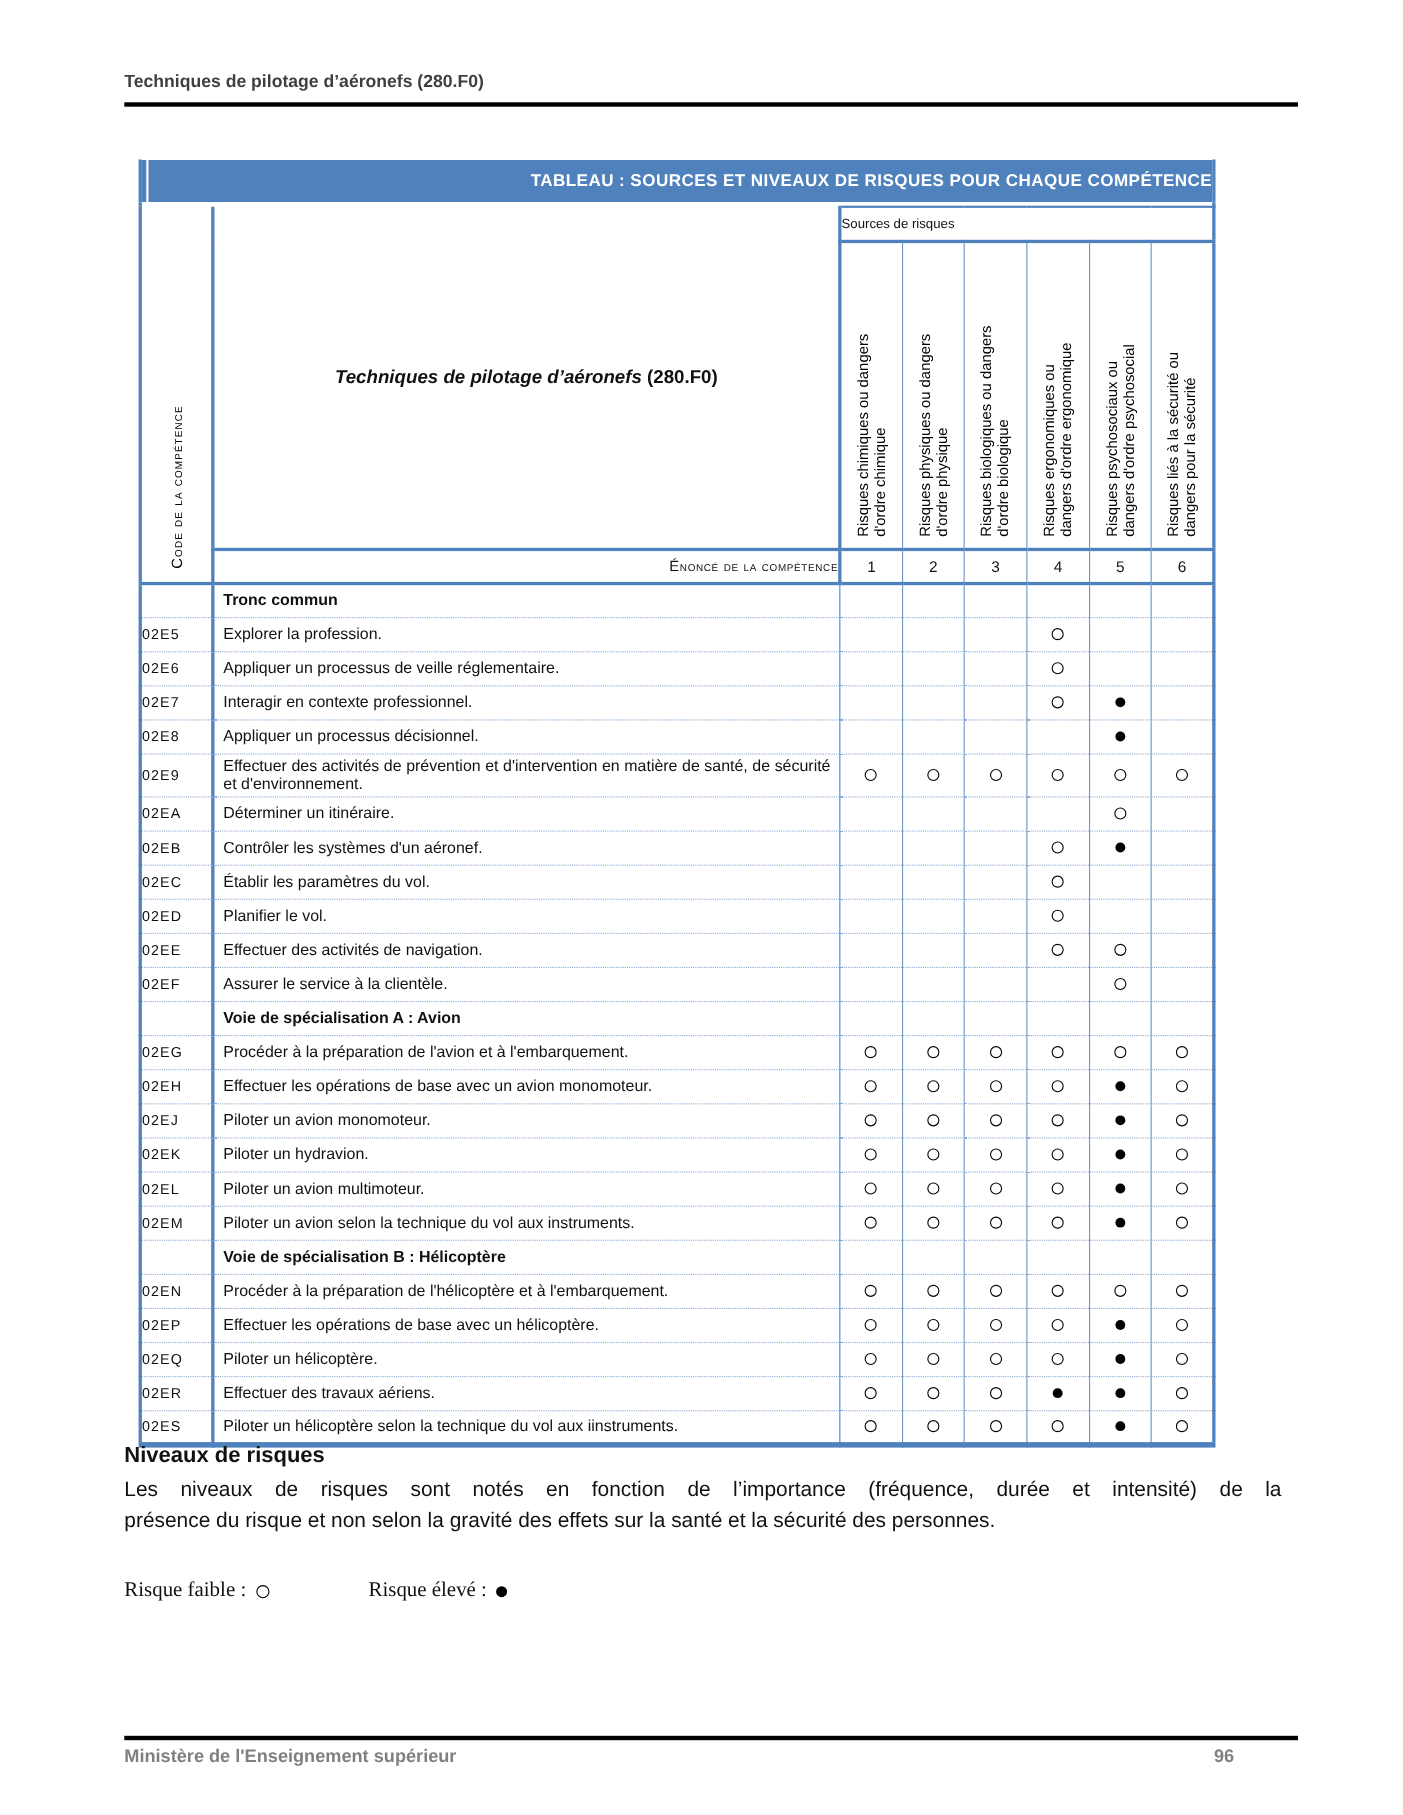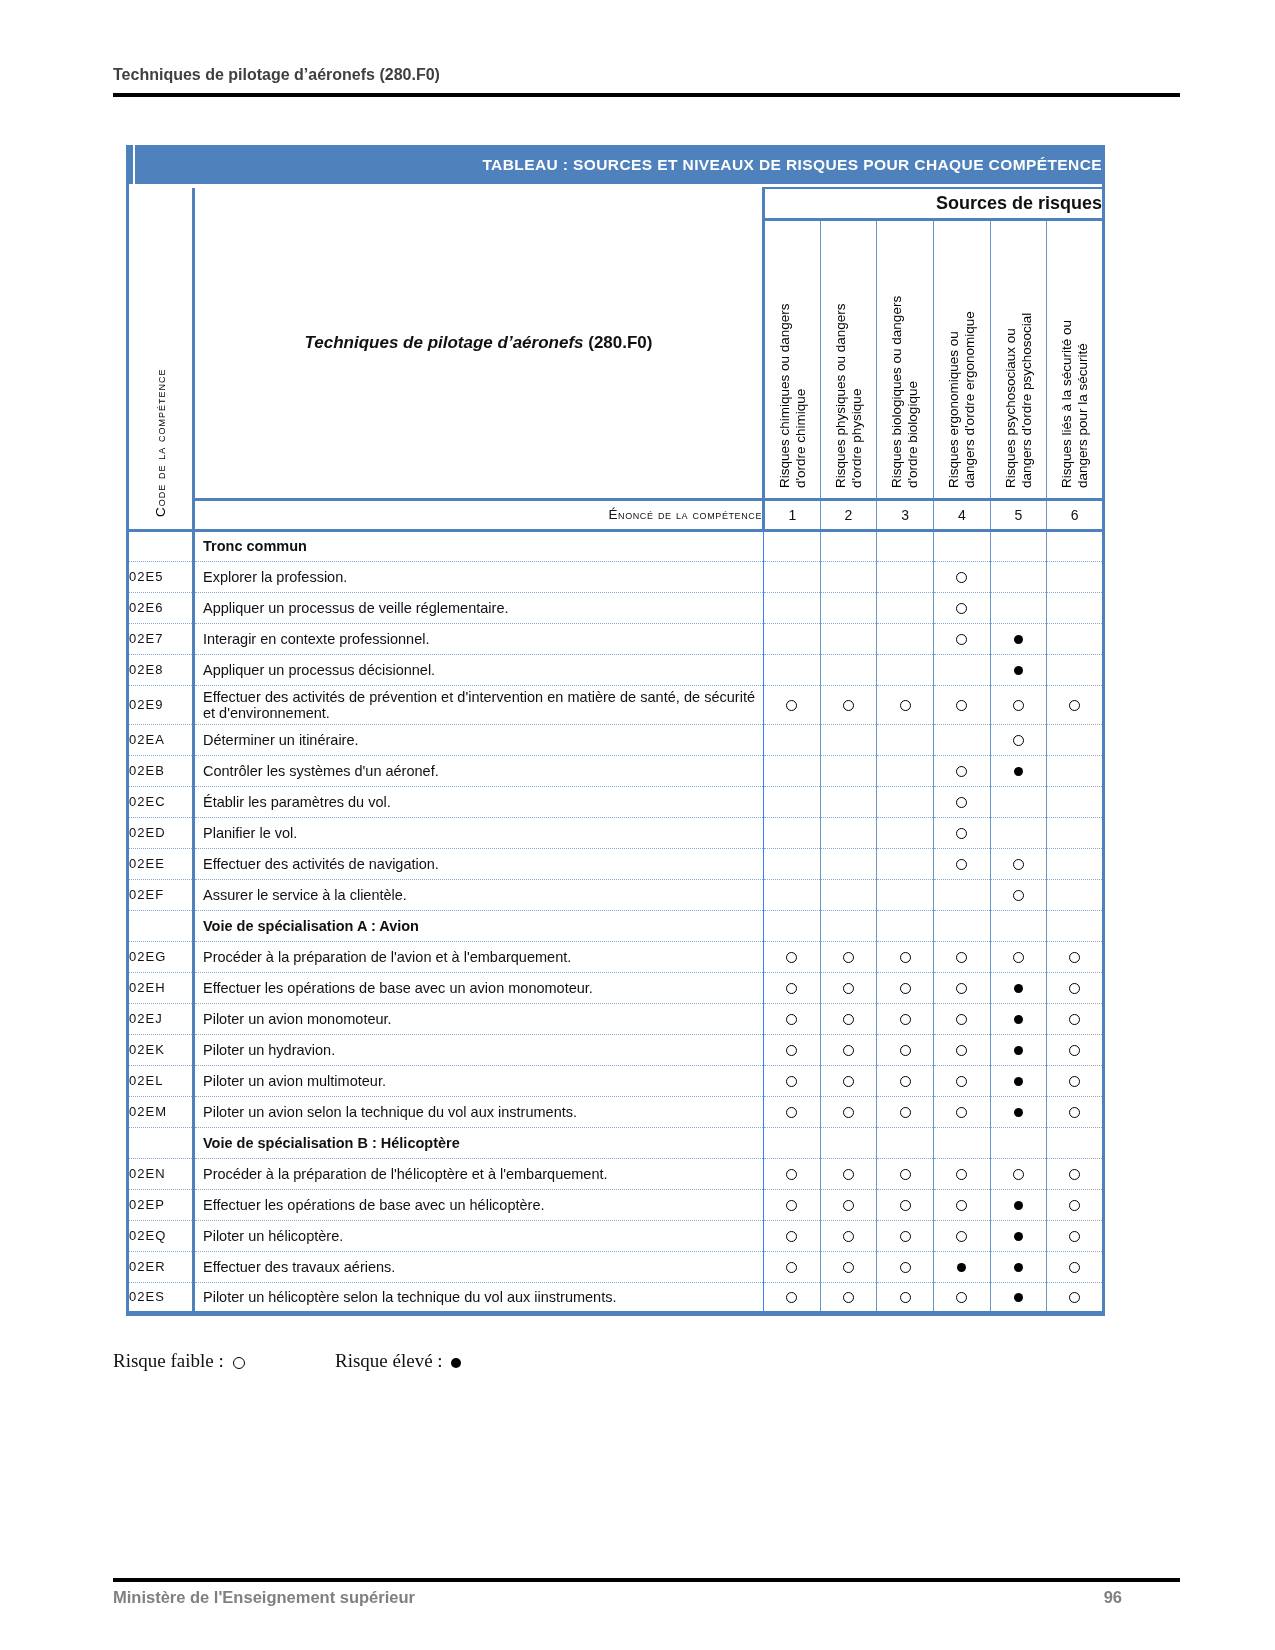--- a/index.html
+++ b/index.html
@@ -52,21 +52,21 @@
     font-variant:small-caps; font-size:13.5px; letter-spacing:1px; color:#000;
   }
   .program-cell {
     border-right:3px solid #4f81bd; border-bottom:3px solid #4f81bd;
     text-align:center; font-size:17px;
   }
   .program-cell .ttl { font-style:italic; font-weight:bold; }
   .program-cell .cd  { font-weight:bold; }
   .sources-cell {
     border-top:2px solid #4f81bd; border-bottom:3px solid #4f81bd;
-    height:31px; text-align:right; font-weight:bold; font-size:18px;
+    height:31px; text-align:left; font-weight:normal; font-size:12px;
   }
   .rot-cell {
     height:280px; vertical-align:bottom; padding-bottom:10px;
     border-right:1px solid #6d96c8; border-bottom:3px solid #4f81bd;
   }
   .rot-cell:last-child { border-right:none; }
   .rotlab {
     writing-mode:vertical-rl; transform:rotate(180deg);
     height:264px; margin:0 auto; white-space:pre-line;
     font-size:13.5px; line-height:1.17; color:#000; text-align:left;
@@ -431,20 +431,25 @@
         <td class="cell-risk"><span class="mk-low"></span></td>
         <td class="cell-risk"><span class="mk-low"></span></td>
         <td class="cell-risk"><span class="mk-low"></span></td>
         <td class="cell-risk"><span class="mk-high"></span></td>
         <td class="cell-risk"><span class="mk-low"></span></td>
       </tr>
     </tbody>
 </table>
 
 <div class="legend">
+  <div class="legend-heading">Niveaux de risques</div>
+  <div class="legend-body">
+    <span class="l1">Les niveaux de risques sont notés en fonction de l’importance (fréquence, durée et intensité) de la</span>
+    <span class="l2">présence du risque et non selon la gravité des effets sur la santé et la sécurité des personnes.</span>
+  </div>
   <div class="legend-markers">
     <span class="low-wrap"><span>Risque faible :</span> <span class="mk-low"></span></span><span><span>Risque élevé :</span> <span class="mk-high"></span></span>
   </div>
 </div>
 
 <div class="page-footer">
   <span>Ministère de l'Enseignement supérieur</span>
   <span class="pageno">96</span>
 </div>
 

